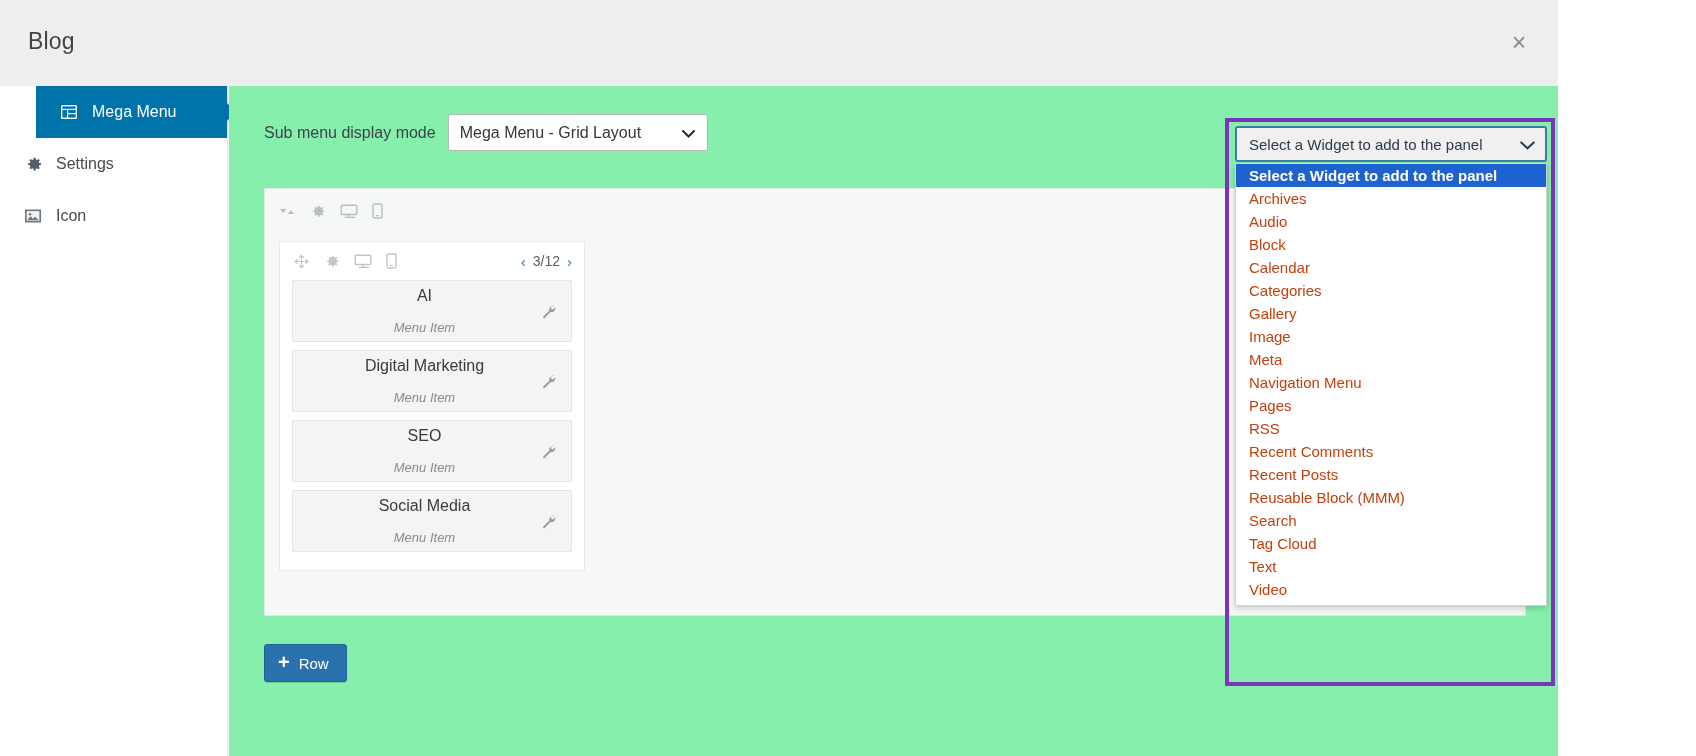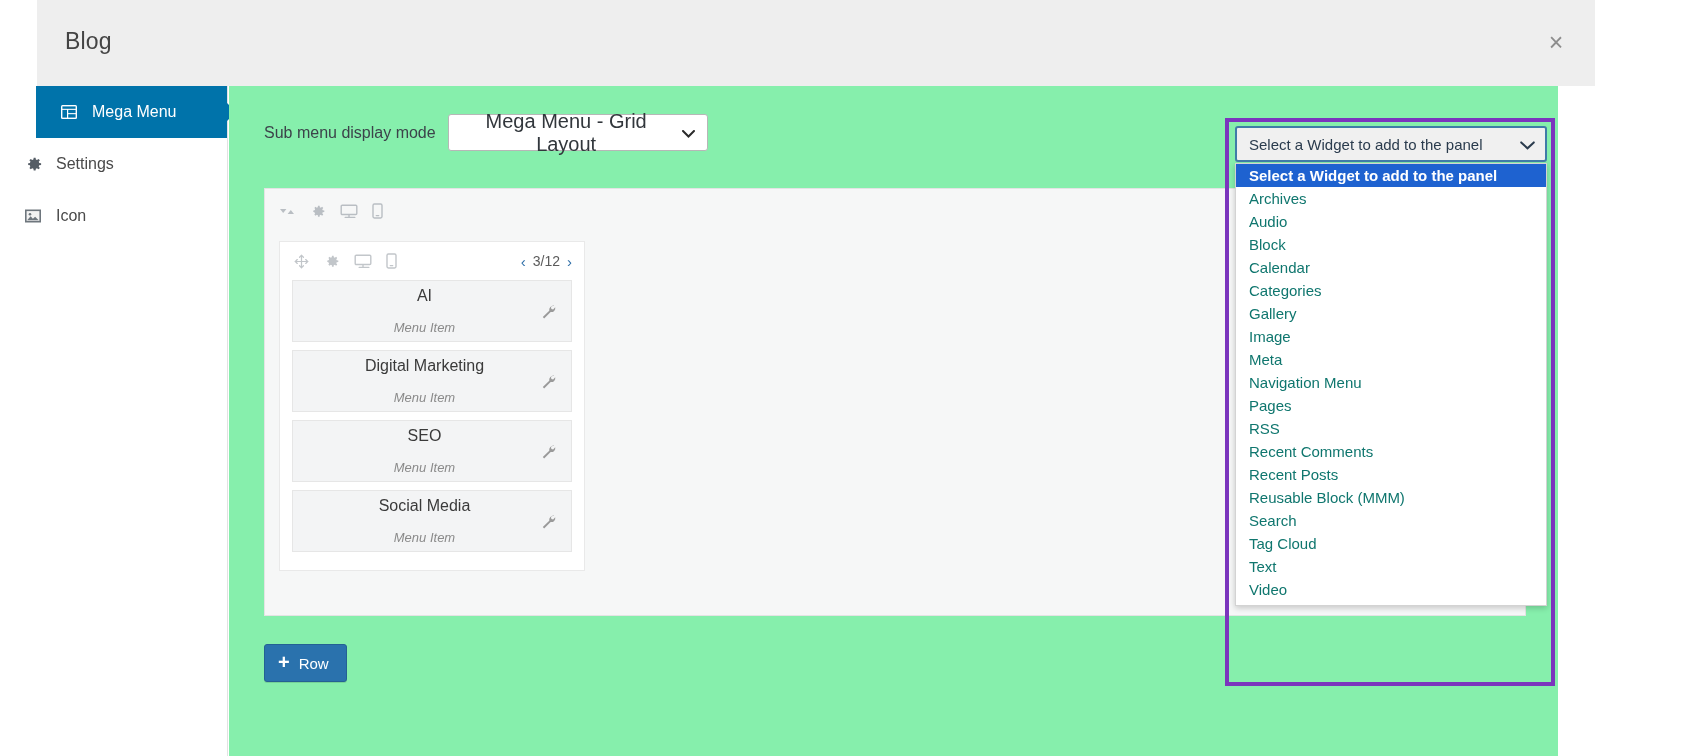--- a/index.html
+++ b/index.html
@@ -19,21 +19,20 @@
     background: #ffffff;
   }
 
   
   .header {
     position: absolute;
     left: 0; top: 0;
     width: 1558px;
     height: 86px;
     background: #eeeeee;
-    margin-left: 37px;
   }
   .header-title {
     position: absolute;
     left: 28px; top: 28px;
     font-size: 23px;
     color: #444444;
     letter-spacing: .2px;
   }
   .header-close {
     position: absolute;
@@ -115,21 +114,21 @@
   .rdm-select {
     position: relative;
     width: 260px;
     height: 37px;
     border: 1px solid #b7b7b7;
     background: #ffffff;
     border-radius: 3px;
     display: flex;
     align-items: center;
     padding: 0 34px 0 11px;
-    font-size: 20px;
+    font-size: 16px;
     color: #32373c;
     cursor: pointer;
   }
   .rdm-select .caret {
     position: absolute;
     right: 12px; top: 50%;
     margin-top: -3px;
   }
 
   
@@ -265,21 +264,21 @@
     border: 1px solid #d3d3d3;
     box-shadow: 0 2px 6px rgba(0,0,0,.20);
     z-index: 41;
     padding-bottom: 4px;
   }
   .widget-opt {
     height: 23px;
     line-height: 23px;
     padding: 0 10px 0 13px;
     font-size: 15px;
-    color: #0f766e;
+    color: #c2410c;
     white-space: nowrap;
     overflow: hidden;
     text-overflow: ellipsis;
     cursor: pointer;
   }
   .widget-opt.selected {
     background: #1e62d0;
     color: #ffffff;
     font-weight: 600;
   }

